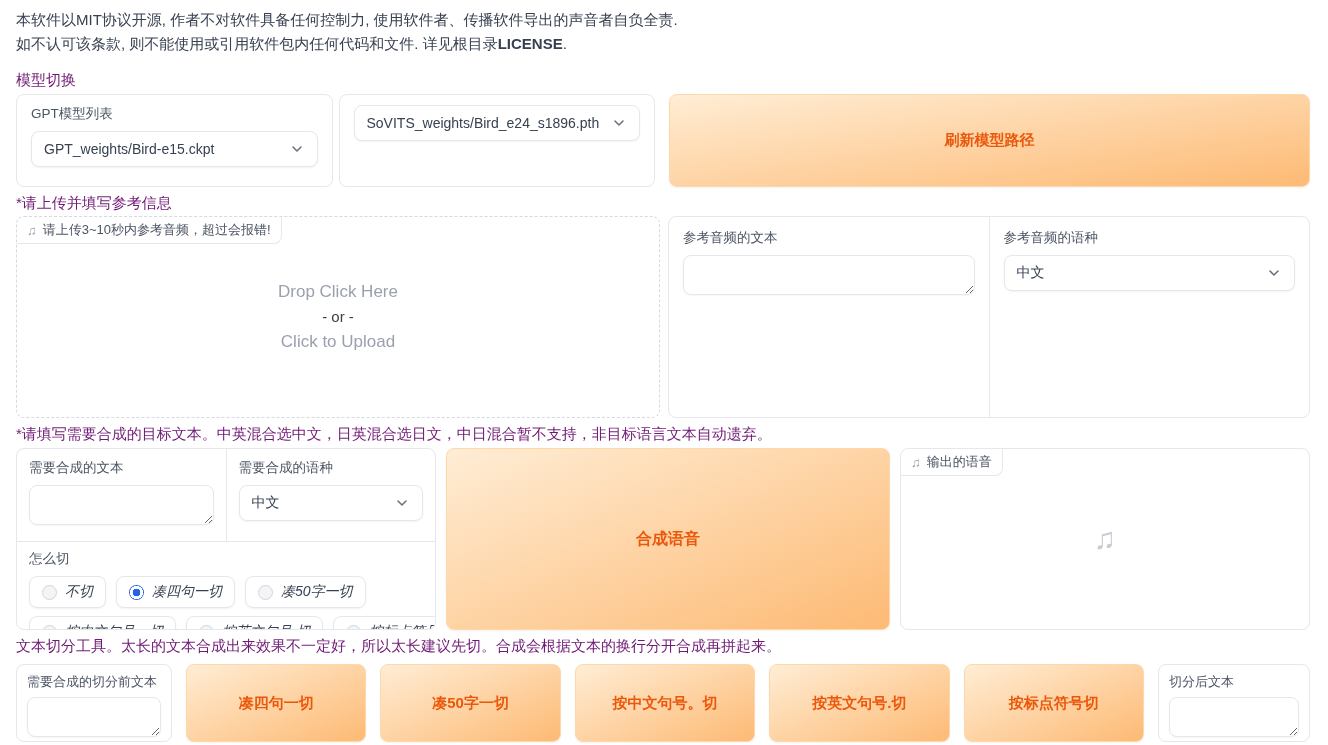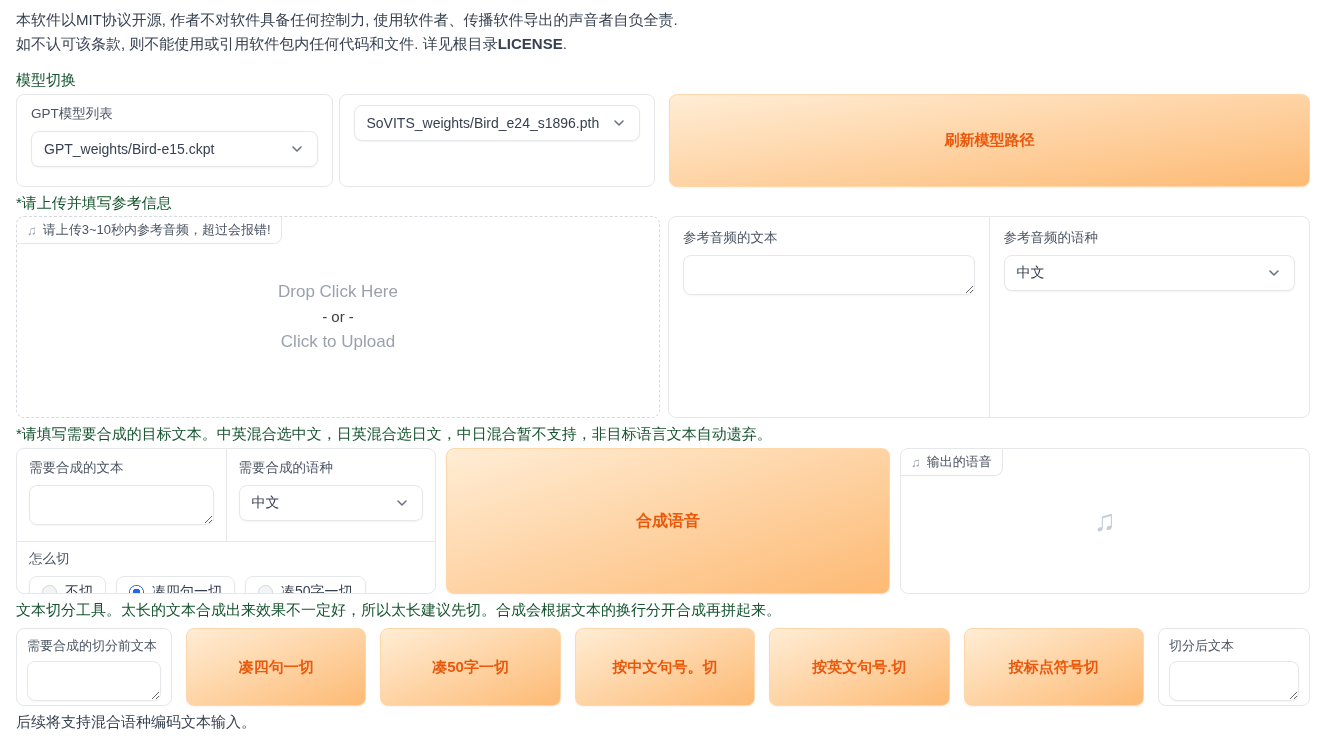--- a/index.html
+++ b/index.html
@@ -4,21 +4,21 @@
 <style>
   * { box-sizing: border-box; margin: 0; padding: 0; }
   html,body { width:1328px; height:745px; overflow:hidden; }
   body {
     background:#ffffff;
     font-family:"Liberation Sans","DejaVu Sans",sans-serif;
     color:#374151;
     padding:8px 18px 0 16px;
   }
   .disclaimer { font-size:15px; line-height:24px; color:#374151; }
-  .section-heading { font-size:15px; line-height:20px; color:#14532d; margin-top:6px; margin-bottom:3px; }
+  .section-heading { font-size:15px; line-height:20px; color:#701a75; margin-top:6px; margin-bottom:3px; }
   .h-top { margin-top:14px; margin-bottom:4px; font-size:15px; }
   .row { display:flex; }
   .panel { background:#fff; border:1px solid #e5e7eb; border-radius:8px; }
   .field-label { font-size:13.5px; color:#4b5563; margin-bottom:8px; display:block; }
   .select {
     display:flex; align-items:center; justify-content:space-between;
     background:#fff; border:1px solid #e5e7eb; border-radius:8px;
     height:36px; padding:0 12px; font-size:14px; color:#374151;
     box-shadow:0 1px 2px rgba(0,0,0,0.05); cursor:pointer;
   }
@@ -58,33 +58,33 @@
   }
   .note-icon { color:#9ca3af; font-size:13px; }
   .drop-zone { text-align:center; color:#9aa1ad; }
   .drop-main { font-size:17px; line-height:26px; }
   .drop-or { font-size:15px; line-height:24px; color:#404040; }
   .ref-group { flex:1 1 auto; display:flex; }
   .ref-cell { flex:1 1 0; padding:12px 14px; }
   .ref-cell:first-child { border-right:1px solid #e5e7eb; }
   .ref-group.panel { overflow:hidden; }
   
-  .row-syn { gap:10px; margin-top:4px; height:146px; }
+  .row-syn { gap:10px; margin-top:4px; height:182px; }
   .syn-left { flex:0 0 420px; display:flex; flex-direction:column; overflow:hidden; }
   .syn-top { display:flex; border-bottom:1px solid #e5e7eb; }
   .syn-cell { flex:1 1 0; padding:10px 12px 12px; }
   .syn-cell:first-child { border-right:1px solid #e5e7eb; }
   .syn-cut { padding:8px 12px 10px; }
   .pill-rows { display:flex; flex-direction:column; gap:8px; margin-top:2px; }
   .pill-row { display:flex; gap:10px; }
   .pill {
     display:flex; align-items:center; gap:8px;
     border:1px solid #e5e7eb; border-radius:8px; background:#fff;
     padding:6px 12px; font-size:14px; color:#374151;
-    box-shadow:0 1px 2px rgba(0,0,0,0.05); cursor:pointer; white-space:nowrap;
+    box-shadow:0 1px 2px rgba(0,0,0,0.05); cursor:pointer; white-space:nowrap;font-style:italic;
   }
   .dot {
     width:15px; height:15px; border-radius:50%;
     border:1px solid #d1d5db; background:#f3f4f6; flex:0 0 auto;
   }
   .dot.checked {
     border:none;
     background:radial-gradient(circle,#2563eb 0 34%,#ffffff 38% 60%,#2563eb 64% 100%);
   }
   .syn-btn { flex:1 1 auto; font-size:16px; }

